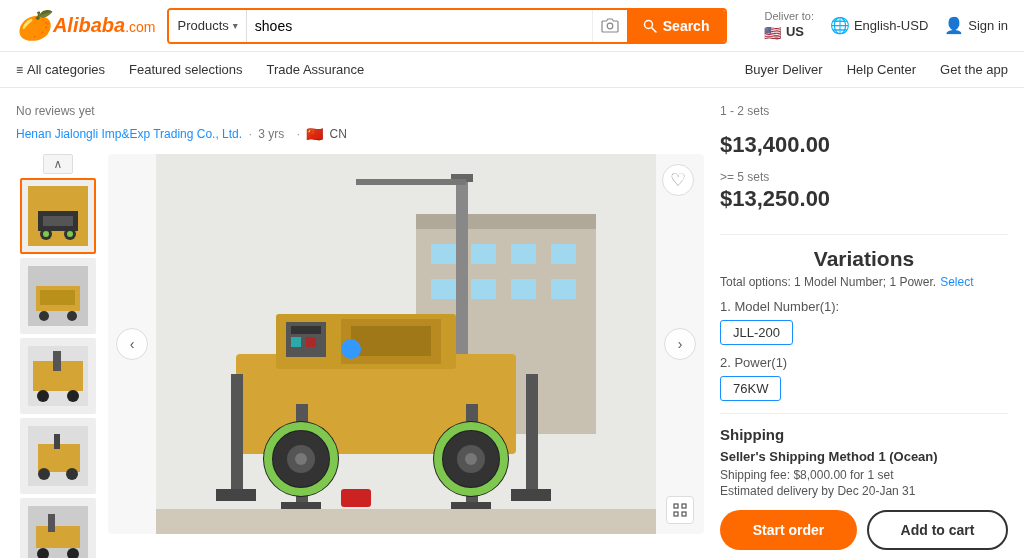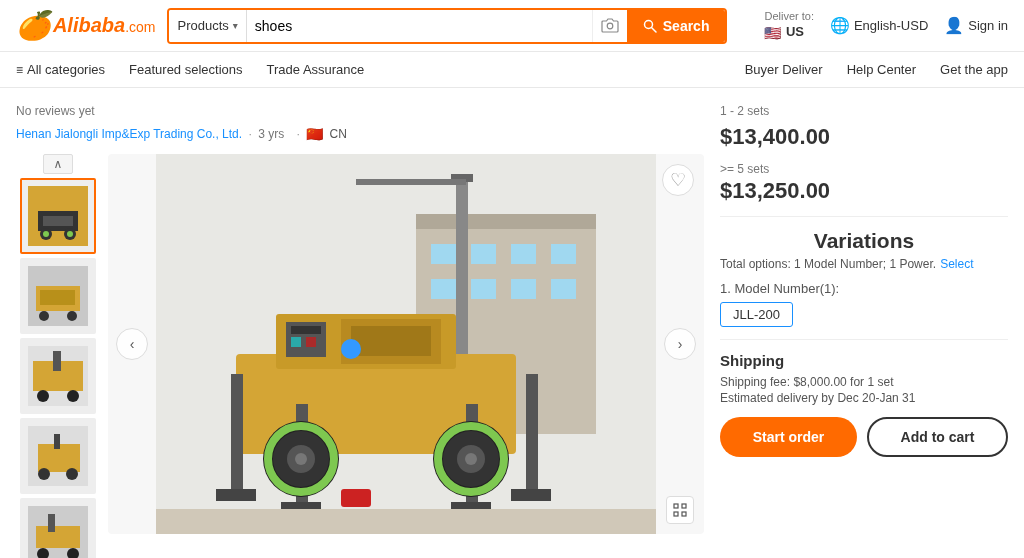--- a/index.html
+++ b/index.html
@@ -55,24 +55,24 @@
     .nav-arrow { position: absolute; top: 50%; transform: translateY(-50%); background: rgba(255,255,255,0.85); border: 1px solid #ddd; border-radius: 50%; width: 32px; height: 32px; display: flex; align-items: center; justify-content: center; cursor: pointer; font-size: 14px; color: #555; z-index: 2; }
     .nav-arrow.left { left: 8px; }
     .nav-arrow.right { right: 8px; }
     .heart-btn { position: absolute; top: 10px; right: 10px; background: rgba(255,255,255,0.9); border-radius: 50%; width: 32px; height: 32px; display: flex; align-items: center; justify-content: center; cursor: pointer; font-size: 18px; color: #999; border: 1px solid #ddd; z-index: 2; }
     .fullscreen-btn { position: absolute; bottom: 10px; right: 10px; background: rgba(255,255,255,0.9); border-radius: 4px; width: 28px; height: 28px; display: flex; align-items: center; justify-content: center; cursor: pointer; font-size: 14px; color: #555; border: 1px solid #ddd; z-index: 2; }
 
     
     .pricing-section { width: 288px; flex-shrink: 0; }
     .price-tiers { display: flex; gap: 16px; margin-bottom: 12px; flex-wrap: wrap; }
     .price-tier { }
-    .price-tier-label { font-size: 12px; color: #777; margin-bottom: 6px; }
+    .price-tier-label { font-size: 12px; color: #777; margin-bottom: 14px; }
     .price-tier-value { font-size: 20px; font-weight: bold; color: #333; }
     .price-tier-value.large { font-size: 22px; }
-    .price-tier-ge5 { margin-bottom: 12px; border-bottom: 1px solid #eee; padding-bottom: 12px; }
+    .price-tier-ge5 { margin-bottom: 12px; border-bottom: 1px solid #eee; padding-bottom: 22px; }
     .price-tier-ge5-label { font-size: 12px; color: #777; margin-bottom: 2px; }
     .price-tier-ge5-value { font-size: 22px; font-weight: bold; color: #333; }
 
     .variations { margin-bottom: 12px; }
     .variations-header { font-size: 21px; font-weight: bold; margin-bottom: 4px; text-align: center; }
     .variations-sub { font-size: 12px; color: #555; display: flex; align-items: center; gap: 4px; margin-bottom: 10px; }
     .variations-select-link { color: #1890ff; cursor: pointer; text-decoration: none; }
 
     .variation-group { margin-bottom: 10px; }
     .variation-label { font-size: 13px; color: #555; margin-bottom: 6px; }
@@ -334,24 +334,31 @@
         <a class="variations-select-link" href="#">Select</a>
       </div>
 
       <div class="variation-group">
         <div class="variation-label">1. Model Number(1):</div>
         <div class="variation-options">
           <div class="variation-option">JLL-200</div>
         </div>
       </div>
 
+      <div class="variation-group">
+        <div class="variation-label">2. Power(1)</div>
+        <div class="variation-options">
+          <div class="variation-option">76KW</div>
+        </div>
+      </div>
     </div>
 
     <div class="shipping">
       <div class="shipping-header">Shipping</div>
+      <div class="shipping-method">Seller's Shipping Method 1 (Ocean)</div>
       <div class="shipping-fee">Shipping fee: $8,000.00 for 1 set</div>
       <div class="shipping-delivery">Estimated delivery by Dec 20-Jan 31</div>
     </div>
 
     <div class="action-btns">
       <button class="start-order-btn">Start order</button>
       <button class="add-to-cart-btn">Add to cart</button>
     </div>
   </div>
 

